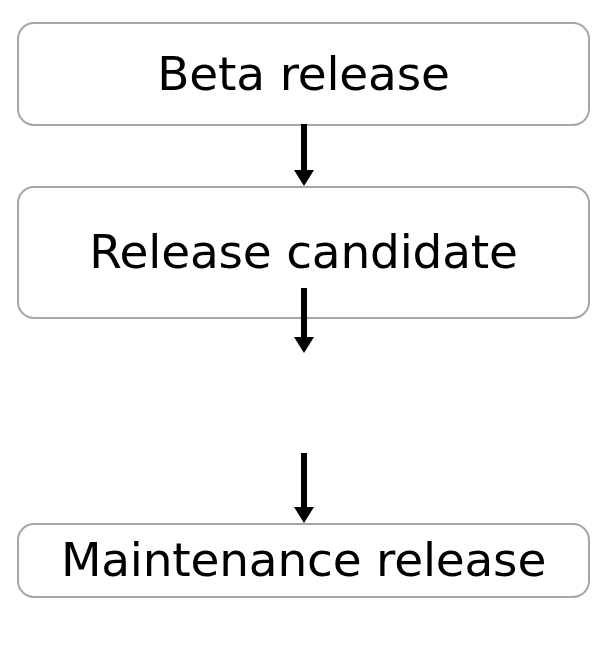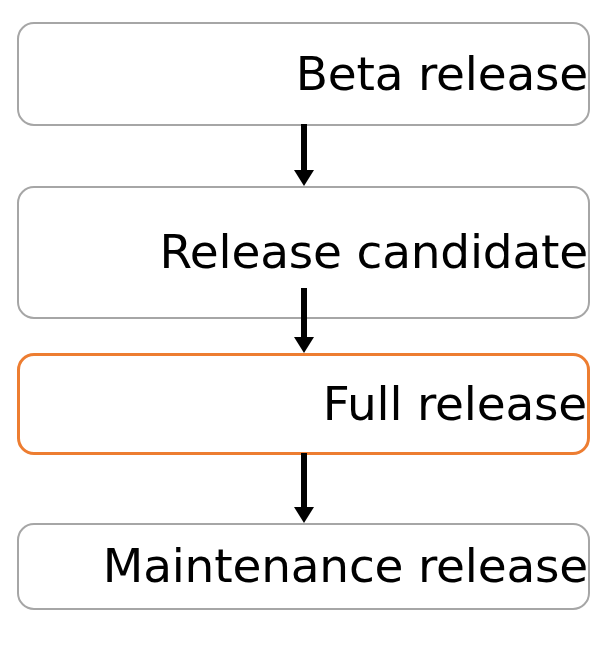--- a/index.html
+++ b/index.html
@@ -24,21 +24,21 @@
   .node {
     position: absolute;
     left: 17px;
     width: 573px;
     box-sizing: border-box;
     background: #ffffff;
     border: 2px solid #a6a6a6;
     border-radius: 17px;
     display: flex;
     align-items: center;
-    justify-content: flex-end;
+    justify-content: center;
   }
 
   .node.highlight {
     border-color: #ed7d31;
     border-width: 3px;
   }
 
   .node-label {
     font-size: 47px;
     line-height: 1;
@@ -47,21 +47,21 @@
     letter-spacing: -0.2px;
     font-weight: 400;
     text-align: center;
     transform: translateY(-1px);
   }
 
   
   #node-0 { top: 22px;  height: 104px; }
   #node-1 { top: 186px; height: 133px; }
   #node-2 { top: 353px; height: 102px; }
-  #node-3 { top: 523px; height: 87px; }
+  #node-3 { top: 523px; height: 75px; }
 
   
   .arrow {
     position: absolute;
     left: 0;
     width: 607px;
     pointer-events: none;
   }
   #arrow-0 { top: 124px; height: 64px; }
   #arrow-1 { top: 288px; height: 67px; }
@@ -89,23 +89,20 @@
     <span class="node-label">Release candidate</span>
   </div>
 
   <div class="arrow" id="arrow-1">
     <svg width="607" height="67" viewBox="0 0 607 67" xmlns="http://www.w3.org/2000/svg">
       <rect x="301" y="0" width="6" height="51" fill="#000000"></rect>
       <polygon points="294,49 314,49 304,65" fill="#000000"></polygon>
     </svg>
   </div>
 
-  <div class="node highlight" id="node-2">
-    <span class="node-label">Full release</span>
-  </div>
 
   <div class="arrow" id="arrow-2">
     <svg width="607" height="72" viewBox="0 0 607 72" xmlns="http://www.w3.org/2000/svg">
       <rect x="301" y="0" width="6" height="56" fill="#000000"></rect>
       <polygon points="294,54 314,54 304,70" fill="#000000"></polygon>
     </svg>
   </div>
 
   <div class="node" id="node-3">
     <span class="node-label">Maintenance release</span>

